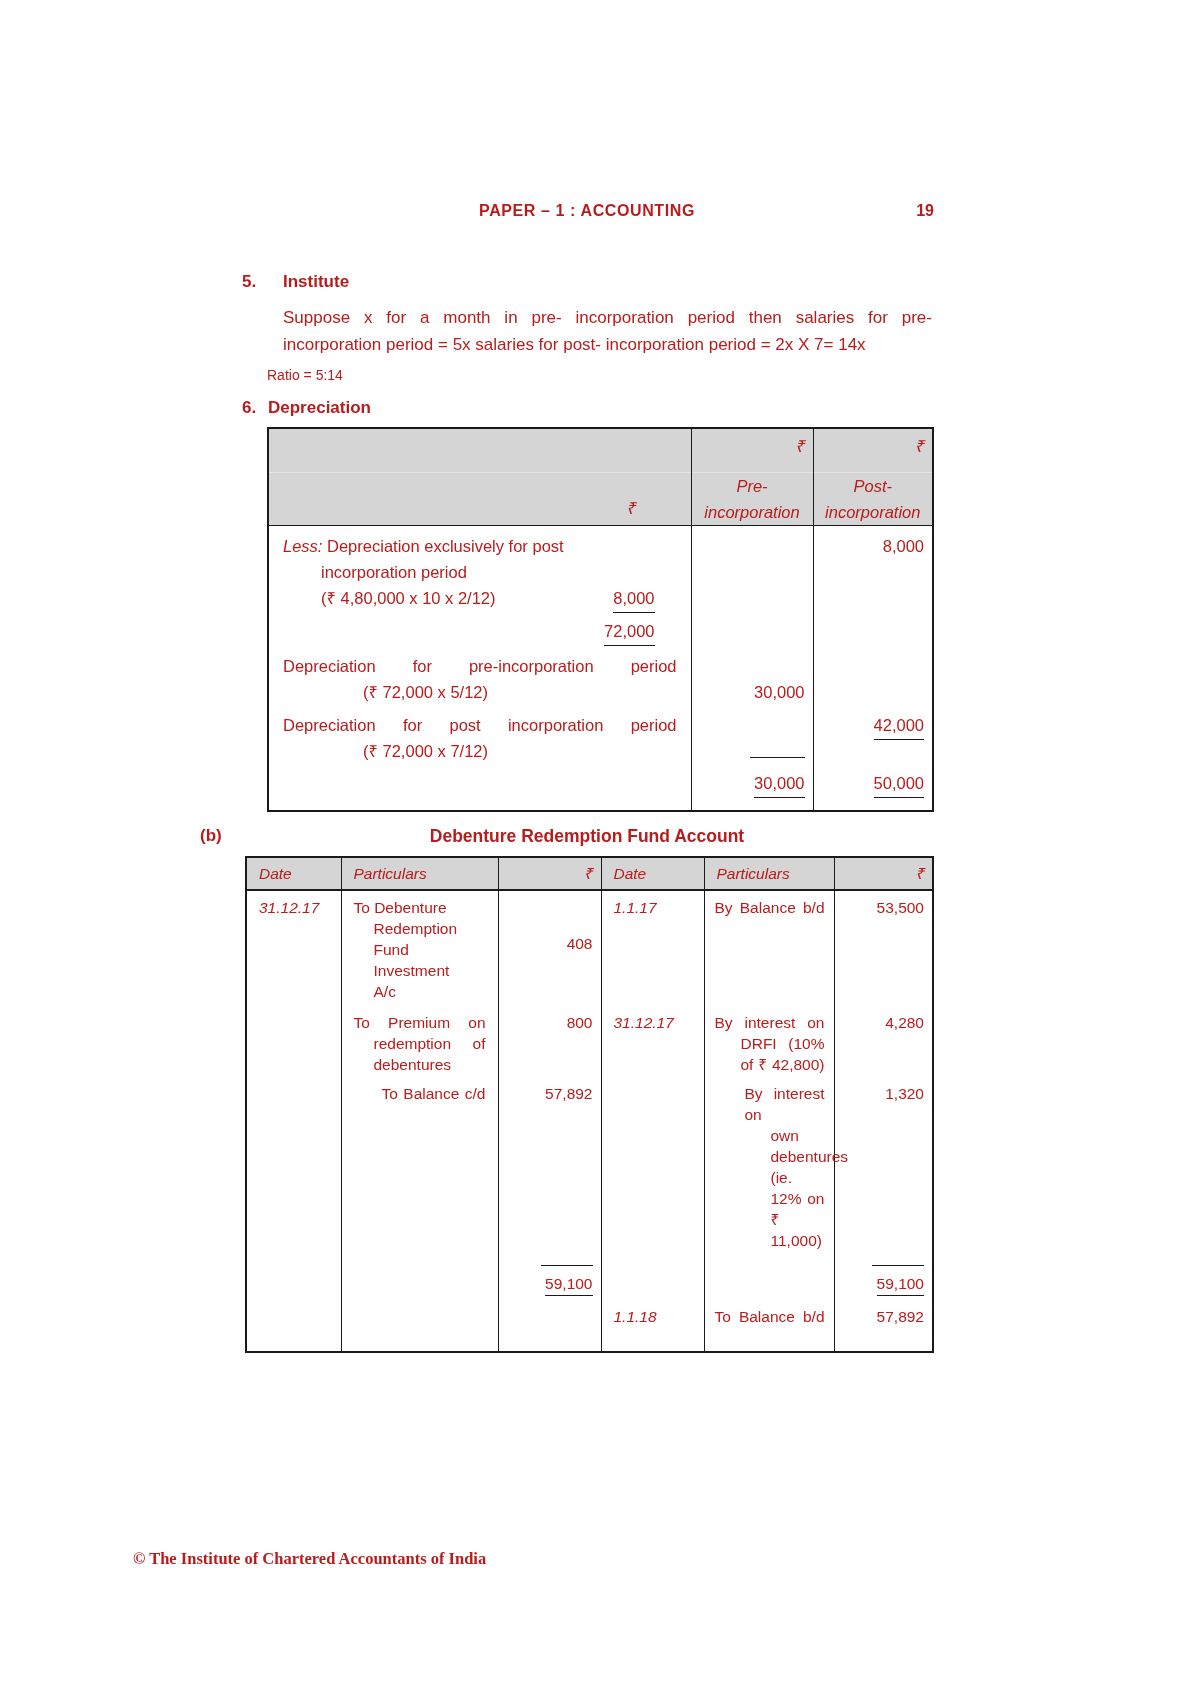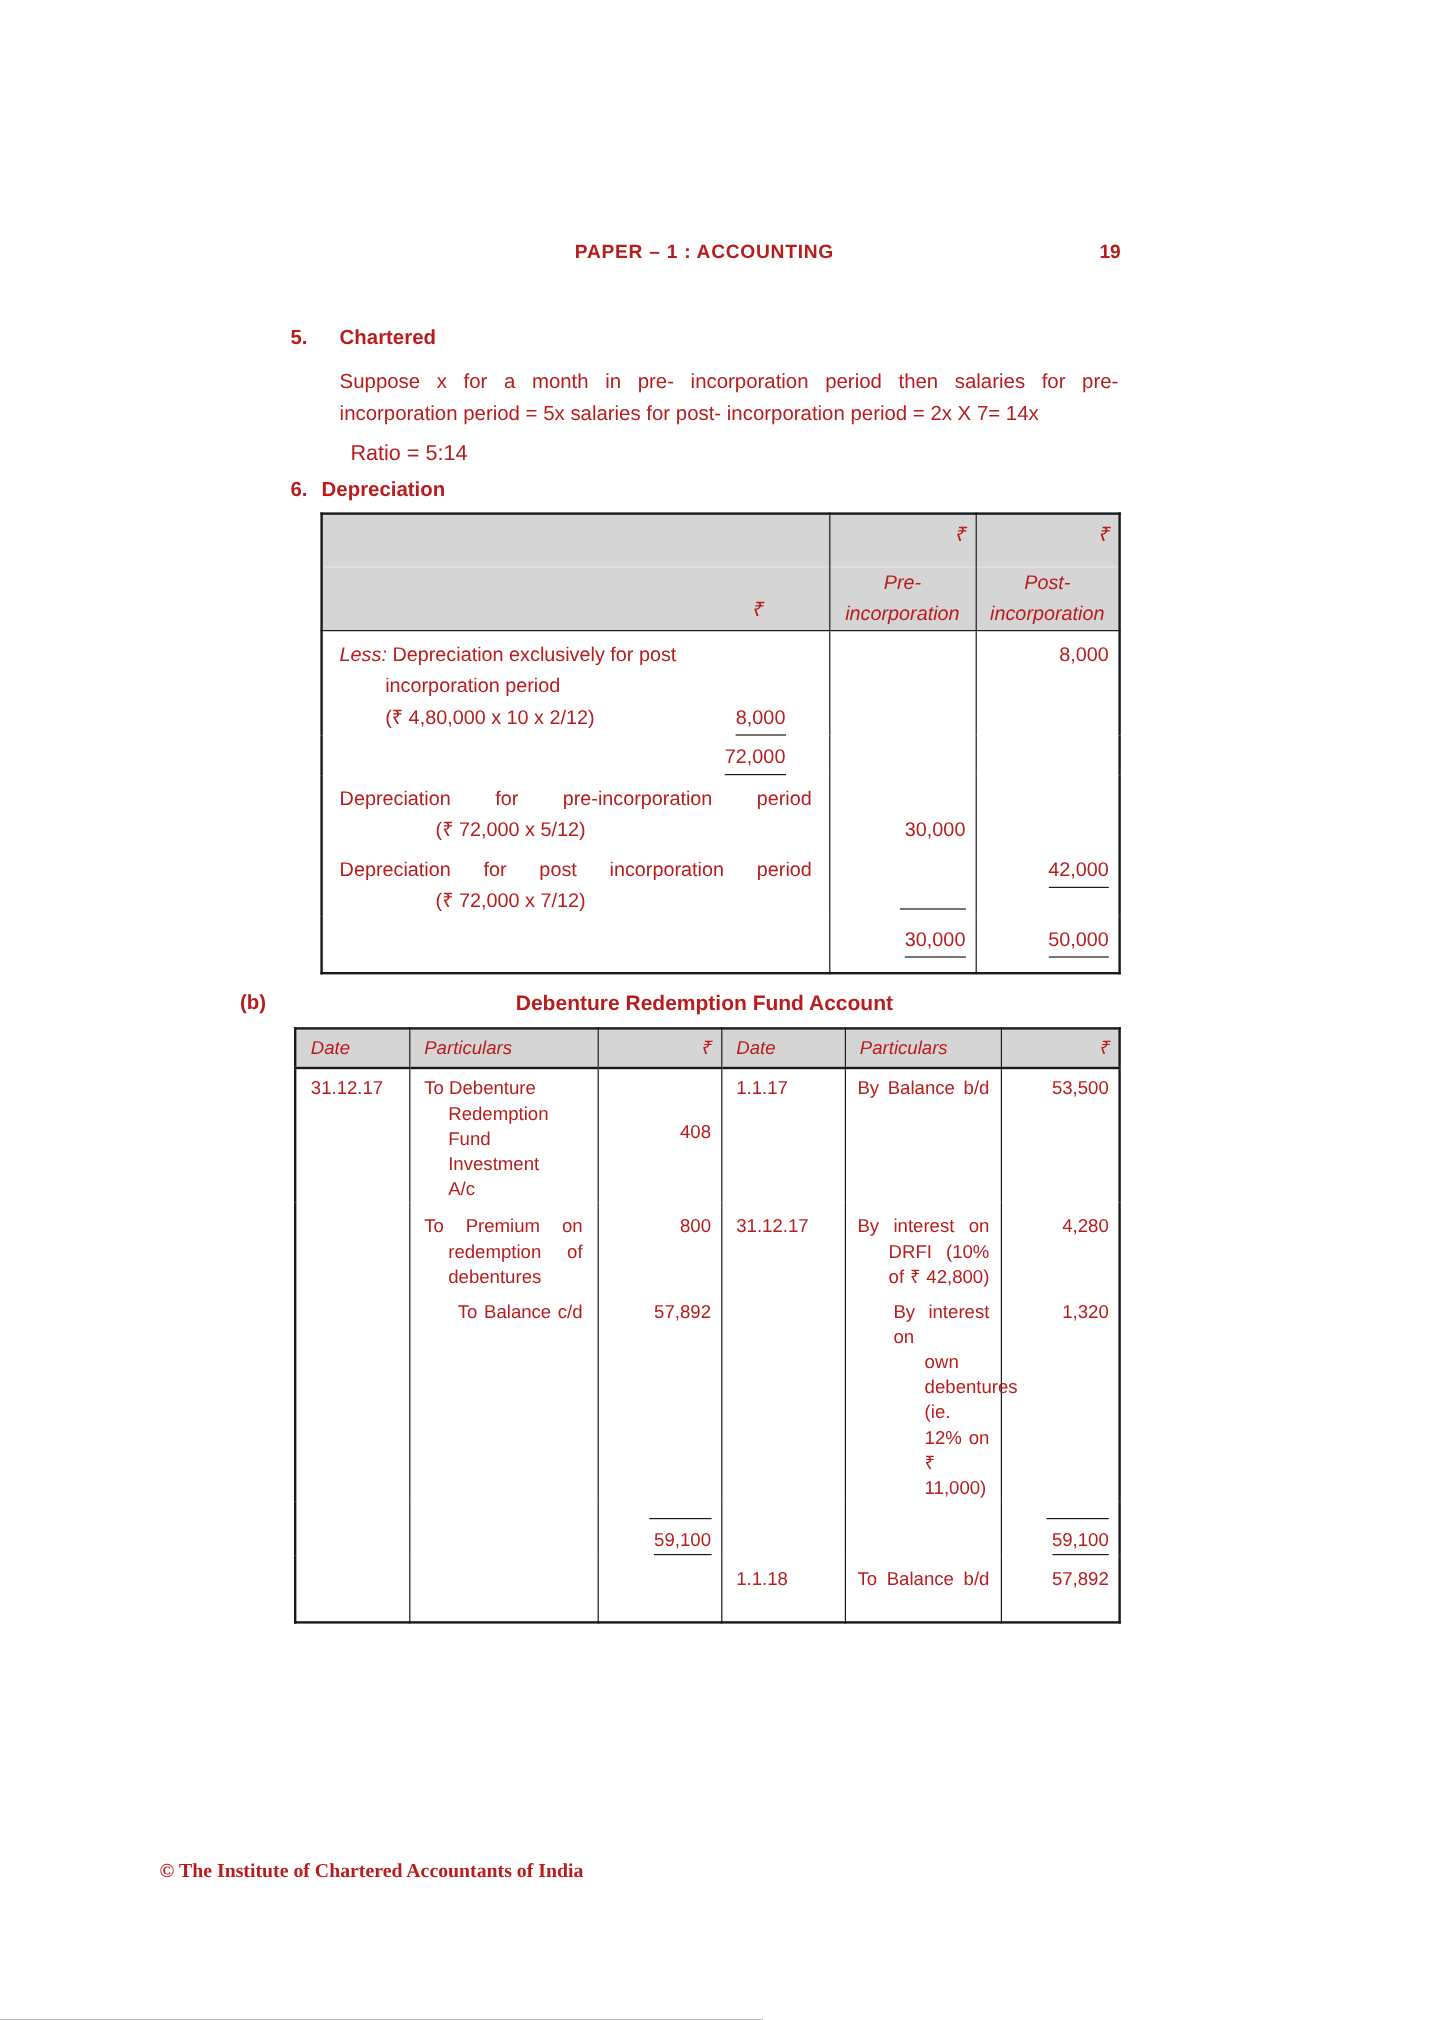--- a/index.html
+++ b/index.html
@@ -9,21 +9,21 @@
   }
   
   .doc-header{position:absolute;top:202px;left:242px;width:690px;height:24px;}
   .doc-title{text-align:center;font-weight:bold;font-size:16px;letter-spacing:.6px;}
   .page-num{position:absolute;top:0;right:-2px;font-weight:bold;font-size:16px;}
   
   .sec5{position:absolute;top:272px;left:242px;font-size:17px;font-weight:bold;}
   .sec5 .num{display:inline-block;width:41px;}
   .para{position:absolute;top:304px;left:283px;width:649px;font-size:17px;line-height:27px;}
   .jline{text-align:justify;text-align-last:justify;}
-  .ratio{position:absolute;top:367px;left:292px;font-size:18px;}
+  .ratio{position:absolute;top:367px;left:267px;font-size:14px;}
   
   .sec6{position:absolute;top:398px;left:242px;font-size:17px;font-weight:bold;}
   .sec6 .num{display:inline-block;width:26px;}
   
   table{border-collapse:collapse;table-layout:fixed;}
   .dep{position:absolute;top:427px;left:267px;width:665px;font-size:16.5px;line-height:26px;border:2px solid #1a1a1a;}
   .dep td{padding:0;vertical-align:top;}
   .dep .vline{border-left:1.2px solid #1a1a1a;}
   .dep thead td{background:#d5d5d5;border-bottom:1.2px solid #1a1a1a;height:95px;font-style:italic;}
   .dep .hdr-top{height:44px;text-align:right;padding:4px 8px 0 0;border-bottom:1px solid #e4e4e4;box-sizing:border-box;}
@@ -45,21 +45,21 @@
   .b-label{position:absolute;top:826px;left:200px;font-size:17px;font-weight:bold;}
   .b-title{position:absolute;top:826px;left:242px;width:690px;text-align:center;font-size:17.5px;font-weight:bold;}
   
   .ledger{position:absolute;top:856px;left:245px;width:687px;font-size:15.5px;line-height:21px;border:2.4px solid #1a1a1a;}
   .ledger td{padding:0;vertical-align:top;border-left:1.2px solid #1a1a1a;}
   .ledger td:first-child{border-left:none;}
   .ledger thead td{background:#d5d5d5;font-style:italic;border-bottom:2px solid #1a1a1a;height:33px;padding-top:5px;box-sizing:border-box;}
   .ledger thead .dt{padding-left:12px;}
   .ledger thead .pt{padding-left:12px;}
   .ledger thead .rs{text-align:right;padding-right:8px;}
-  .ledger .datec{padding-left:12px;}
+  .ledger .datec{padding-left:12px;font-style:italic;}
   .ledger .partc{padding-left:12px;padding-right:12px;}
   .ledger .partr{padding-left:10px;padding-right:9px;}
   .ledger .amt{text-align:right;padding-right:8px;}
   .ledger .ind{padding-left:20px;}
   .ledger .indr{padding-left:26px;}
   .ledger .just{text-align:justify;text-align-last:justify;}
   .ledger .push{margin-top:36px;}
   .ledger .und{display:inline-block;border-bottom:1.6px solid #1a1a1a;padding-bottom:1px;margin-left:20px;}
   .ledger .sumrule{border-top:1.6px solid #1a1a1a;width:52px;margin:0 0 7px auto;}
   .ledger .rA td{padding-top:6px;}
@@ -74,21 +74,21 @@
 <body>
 
 <div class="page">
 
   <div class="doc-header">
     <div class="doc-title">PAPER – 1 : ACCOUNTING</div>
     <div class="page-num">19</div>
   </div>
 
   <div class="sec5">
-    <span class="num">5.</span><span>Chartered</span>
+    <span class="num">5.</span><span>Institute</span>
   </div>
 
   <div class="para">
     <div class="jline">Suppose x for a month in pre- incorporation period then salaries for pre-</div>
     <div>incorporation period = 5x salaries for post- incorporation period = 2x X 7= 14x</div>
   </div>
 
   <div class="ratio">Ratio = 5:14</div>
 
   <div class="sec6">

